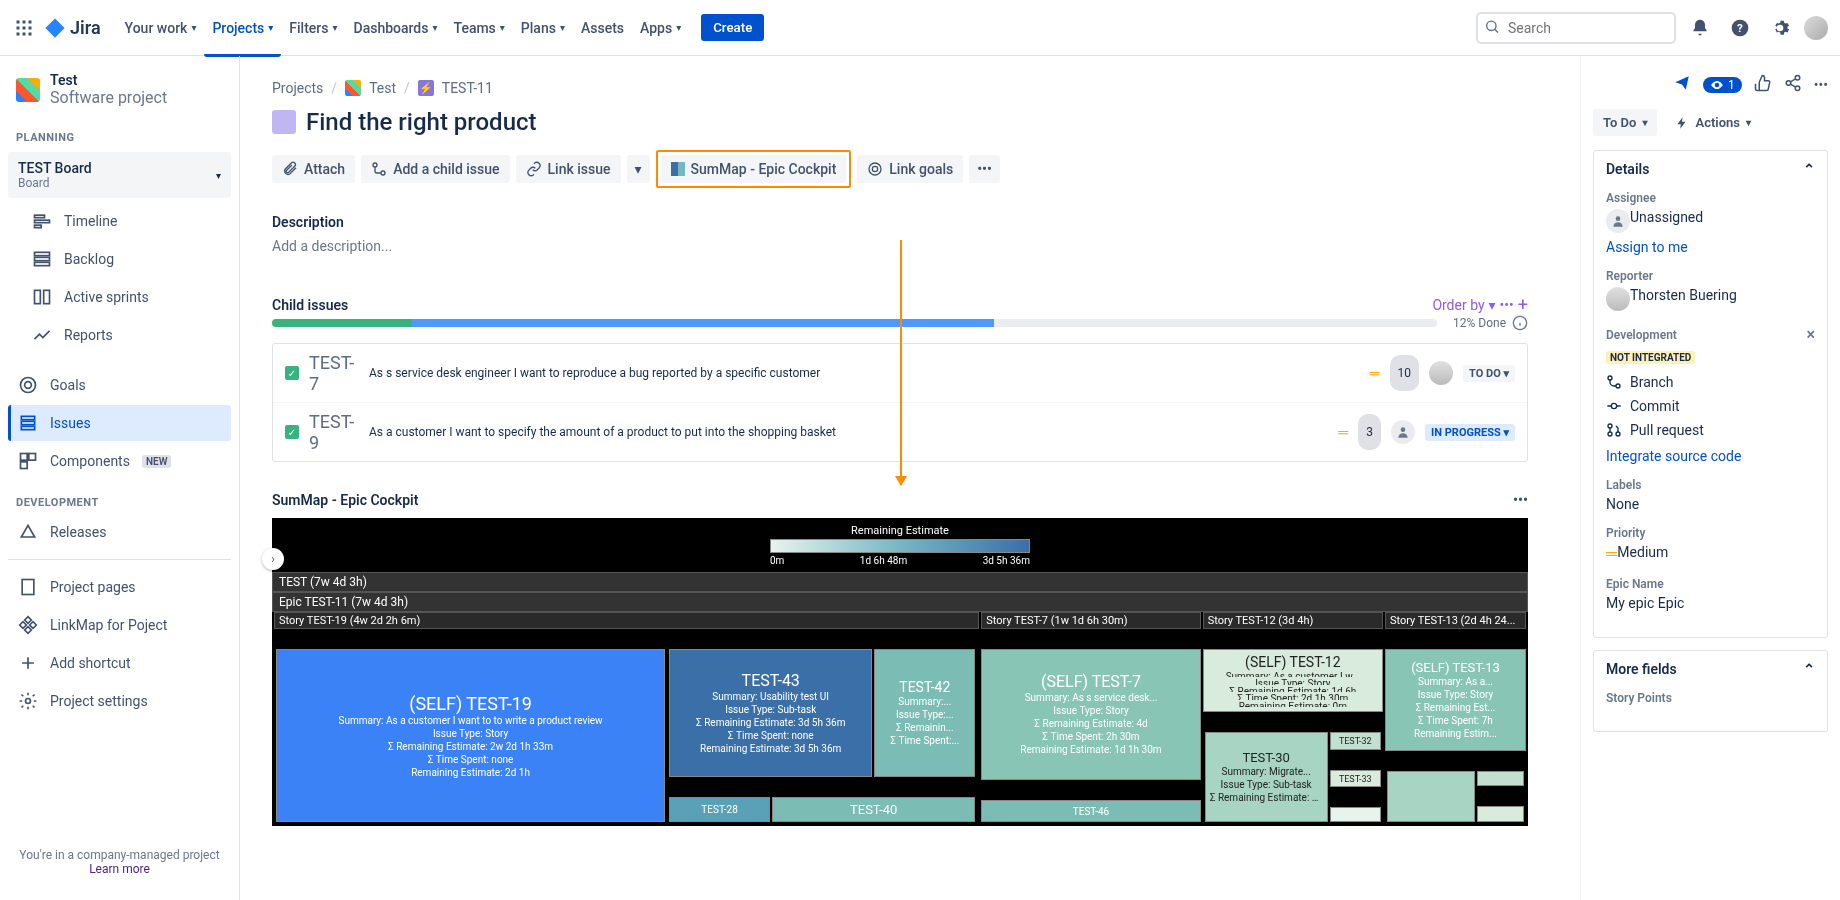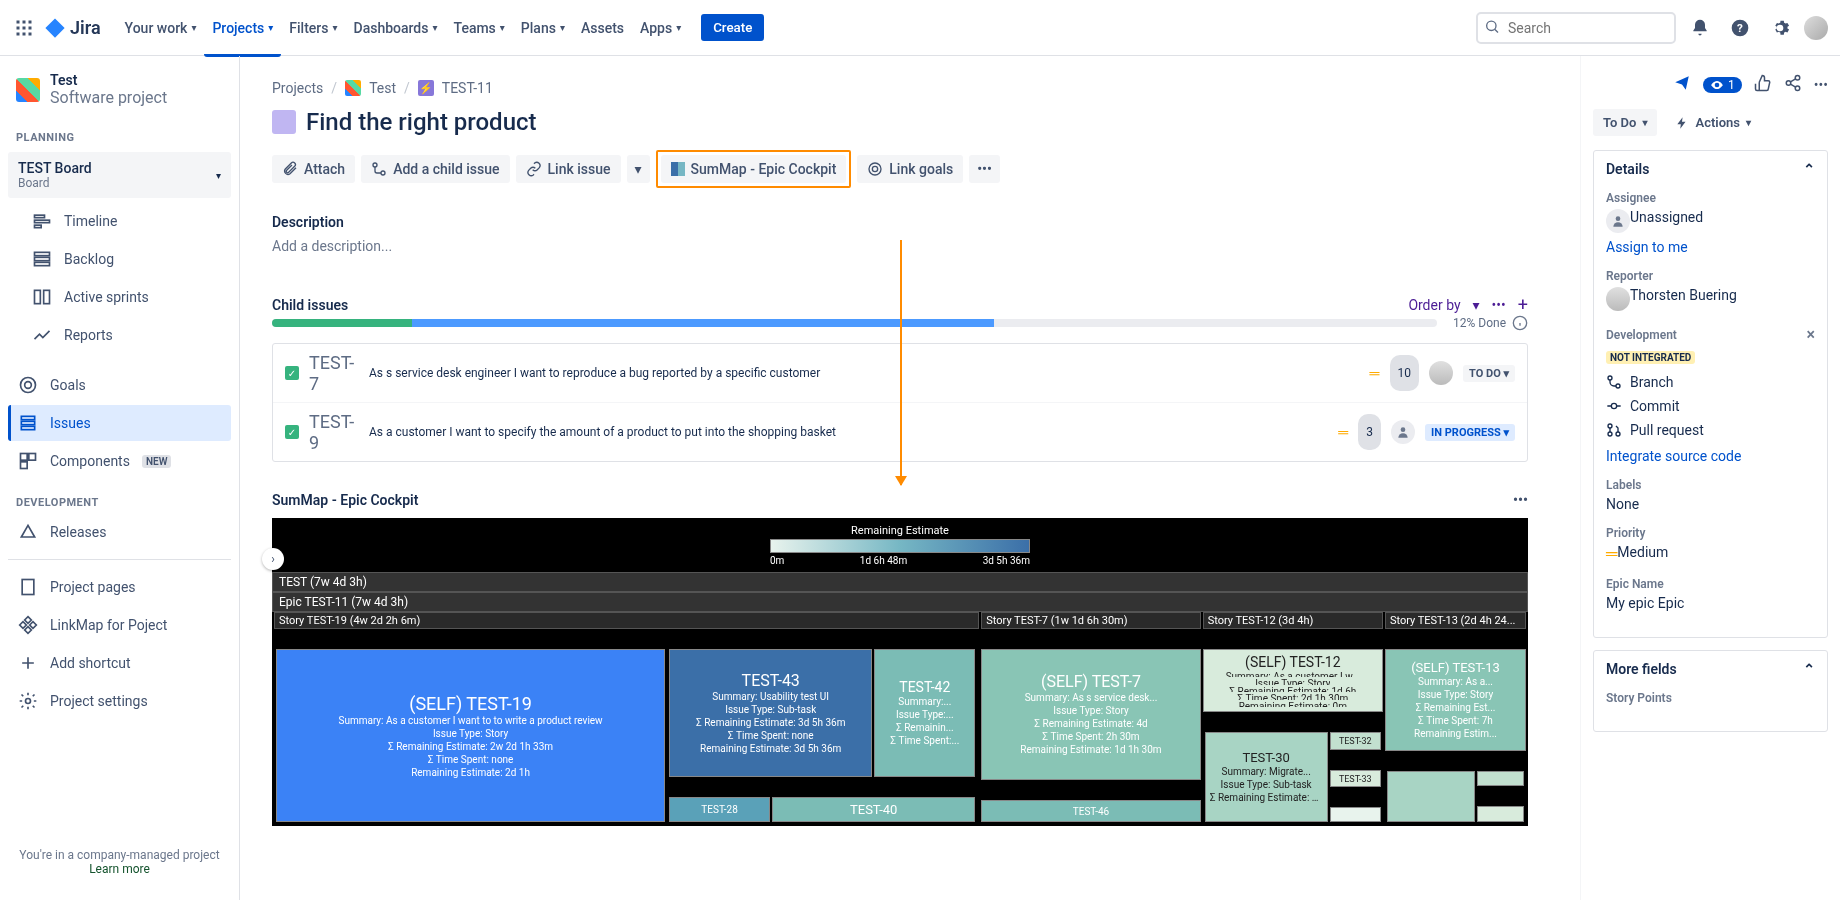--- a/index.html
+++ b/index.html
@@ -33,40 +33,40 @@
 .board-selector { padding: 8px 10px; background: #f4f5f7; margin: 4px 0; border-radius: 3px; display: flex; justify-content: space-between; align-items: center; cursor: pointer; }
 .board-selector .bs-name { font-weight: 500; font-size: 14px; }
 .board-selector .bs-sub { font-size: 12px; color: #6b778c; }
 .side-item { padding: 8px 10px; display: flex; align-items: center; gap: 12px; color: #42526E; border-radius: 3px; cursor: pointer; margin: 1px 0; }
 .side-item.selected { background: #deebff; color: #0052CC; border-left: 3px solid #0052CC; padding-left: 7px; }
 .side-item.indent { padding-left: 24px; }
 .side-icon { width: 20px; height: 20px; display: inline-flex; align-items: center; justify-content: center; flex-shrink: 0; }
 .new-badge { background: #dfe1e6; font-size: 10px; padding: 1px 4px; border-radius: 3px; font-weight: 600; }
 .sidebar-divider { height: 1px; background: #dfe1e6; margin: 8px 0; }
 .sidebar-footer { margin-top: auto; text-align: center; font-size: 12px; color: #6b778c; padding: 8px; }
-.sidebar-footer a { color: #14532d; text-decoration: none; }
+.sidebar-footer a { color: #4c1d95; text-decoration: none; }
 
 
 .main { flex: 1; overflow-y: auto; position: relative; }
 .main-inner { padding: 24px 32px; max-width: calc(100% - 280px); }
 .breadcrumb { display: flex; align-items: center; gap: 8px; color: #5e6c84; font-size: 14px; margin-bottom: 12px; }
 .breadcrumb a { color: #5e6c84; text-decoration: none; }
 .breadcrumb .sep { color: #c1c7d0; }
 .bc-icon { width: 16px; height: 16px; border-radius: 2px; display: inline-block; background: linear-gradient(45deg,#2684FF 25%,#ff5630 25%,#ff5630 50%,#57d9a3 50%,#57d9a3 75%,#ffab00 75%); }
 .bc-epic { width: 16px; height: 16px; background: #8777D9; border-radius: 2px; display: inline-flex; align-items:center; justify-content:center; color:#fff; font-size:11px; }
 .issue-title-row { display: flex; align-items: center; gap: 10px; margin-bottom: 14px; }
 .epic-square { width: 24px; height: 24px; background: #C0B6F2; border-radius: 3px; }
 .issue-title { font-size: 24px; font-weight: 500; }
 .actions-row { display: flex; gap: 6px; margin-bottom: 26px; align-items:center; }
 .action-btn { background: #f4f5f7; border: none; padding: 6px 10px; border-radius: 3px; display: flex; align-items: center; gap: 6px; font-size: 14px; cursor: pointer; color: #42526E; font-weight: 500; }
 .highlight-box { border: 2px solid #ff8b00; padding: 3px; border-radius: 2px; }
 .section-h { font-weight: 600; margin-bottom: 8px; font-size: 14px; color: #172B4D; }
 .desc-placeholder { color: #6b778c; margin-bottom: 40px; }
 .child-header { display: flex; justify-content: space-between; align-items: center; }
-.child-header-right { display: flex; align-items: center; gap: 12px; color: #4c1d95; }
+.child-header-right { display: flex; align-items: center; gap: 4px; color: #8b5cf6; }
 .progress-row { display: flex; align-items: center; gap: 16px; margin-bottom: 12px; }
 .progress-bar { flex: 1; height: 8px; background: #ebecf0; border-radius: 4px; display: flex; overflow: hidden; }
 .pseg-done { background: #36B37E; height: 100%; }
 .pseg-prog { background: #4c9aff; height: 100%; }
 .progress-label { color: #5e6c84; font-size: 12px; display:flex; align-items:center; gap:6px; }
 .child-list { border: 1px solid #dfe1e6; border-radius: 3px; margin-bottom: 30px; }
 .child-row { display: flex; align-items: center; padding: 8px 12px; gap: 10px; border-bottom: 1px solid #f4f5f7; }
 .child-row:last-child { border-bottom: none; }
 .story-ico { width: 14px; height: 14px; background: #36B37E; border-radius: 2px; display:inline-flex; align-items:center; justify-content:center; color:#fff; font-size:10px; }
 .child-key { color: #5e6c84; font-size: 18px; width: 50px; }

